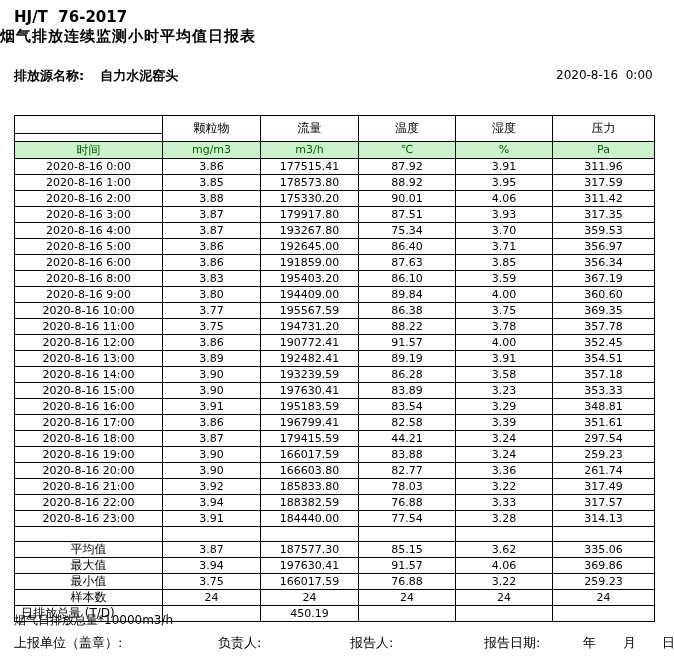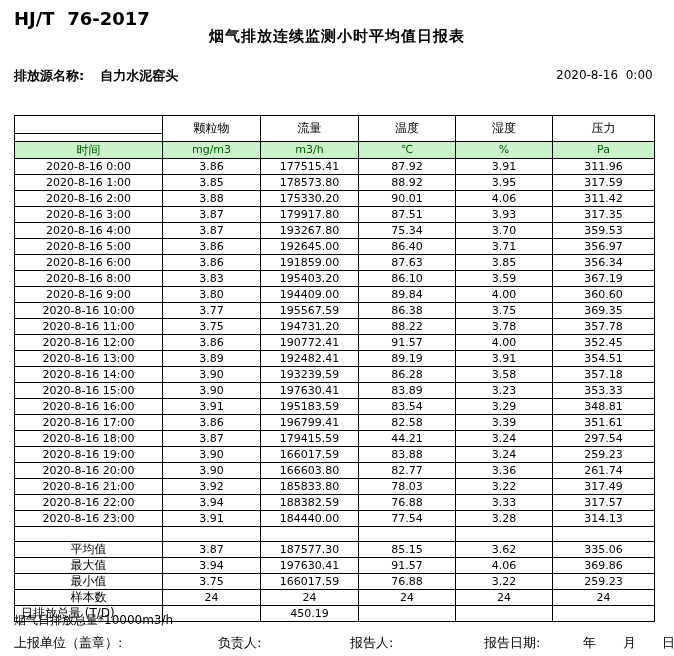--- a/index.html
+++ b/index.html
@@ -6,25 +6,25 @@
   html, body { background: #ffffff; }
   body {
     width: 674px; height: 656px;
     position: relative;
     font-family: "DejaVu Sans", "Liberation Sans", sans-serif;
     color: #000;
     overflow: hidden;
   }
   .hj-standard {
     position: absolute; left: 14px; top: 8px;
-    font-size: 18px; font-weight: bold; white-space: pre;
+    font-size: 15px; font-weight: bold; white-space: pre;
   }
   .report-title {
     position: absolute; left: 0; top: 27px; width: 674px;
-    text-align: center; font-size: 15px; font-weight: bold;
+    text-align: left; font-size: 15px; font-weight: bold;
     letter-spacing: 1px;
   }
   .source-line {
     position: absolute; left: 14px; top: 67px;
     font-size: 13px; font-weight: bold;
   }
   .source-line .source-name { margin-left: 16px; }
   .report-datetime {
     position: absolute; left: 556px; top: 68px;
     font-size: 12px; white-space: pre;

